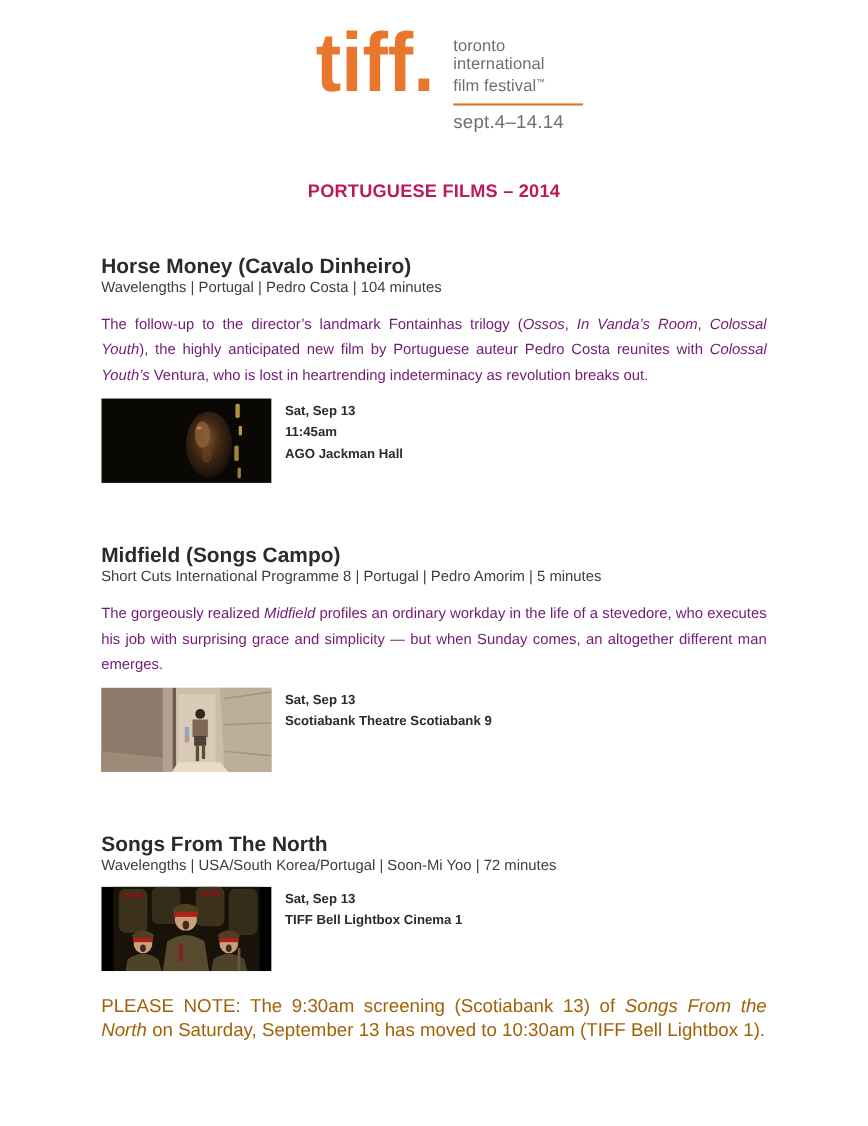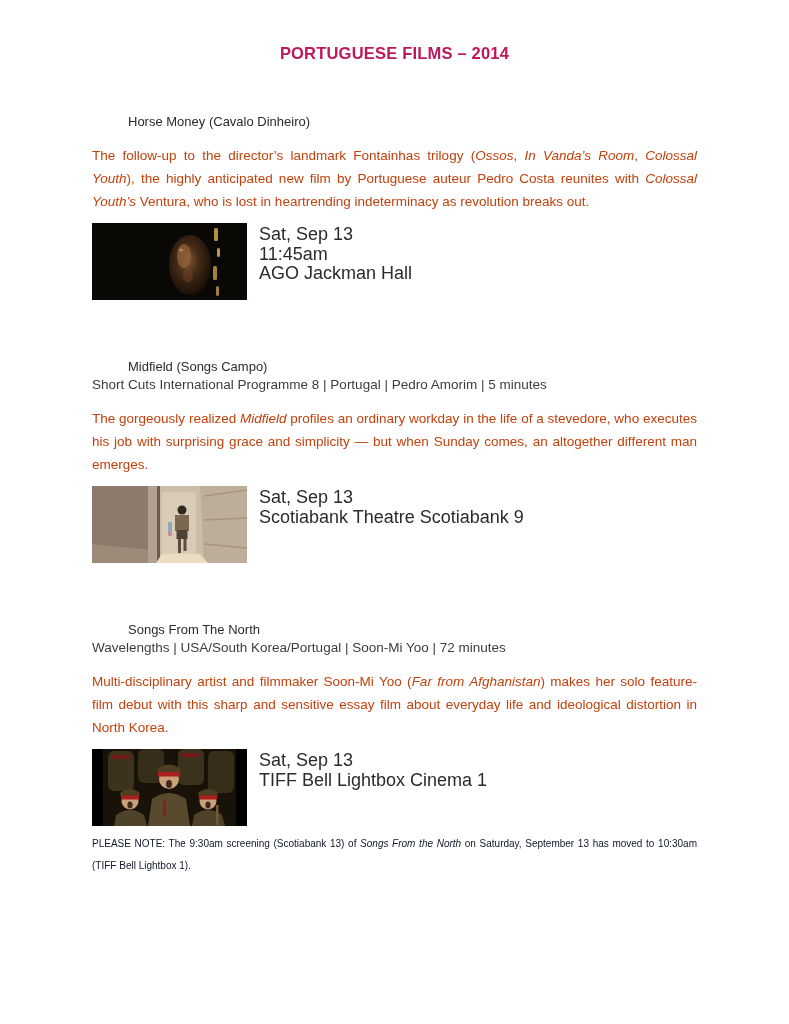--- a/index.html
+++ b/index.html
@@ -31,58 +31,73 @@
   
   .doc-title {
     margin-top: 44px;
     text-align: center;
     font-size: 16.5px; font-weight: bold; color: #be185d; letter-spacing: .2px;
   }
 
   
   .film { margin-top: 50px; }
   .film + .film { margin-top: 58px; }
-  .film-title { font-size: 13px; font-weight: normal; color: #2b2b2b; line-height: 18px; margin-left: 36px; }
+  .film-title { font-size: 19px; font-weight: bold; color: #2b2b2b; line-height: 18px; }
   .film-meta  { font-size: 13.5px; color: #3d3d3d; line-height: 18px; }
   .film-desc  {
     margin-top: 13px;
-    font-size: 13.5px; line-height: 23px; color: #c2410c;
+    font-size: 13.5px; line-height: 23px; color: #701a75;
     text-align: justify;
   }
   .film-desc em { font-style: italic; }
   .film-row { margin-top: 10px; display: flex; align-items: flex-start; gap: 12px; }
   .still {
     width: 155px; height: 77px; flex: 0 0 auto;
     line-height: 0; overflow: hidden;
   }
   .still svg { width: 155px; height: 77px; display: block; }
   .screening { padding-top: 2px; }
   .screening div {
-    font-size: 18px; font-weight: normal; color: #2b2b2b;
+    font-size: 12px; font-weight: bold; color: #2b2b2b;
     line-height: 19.5px; white-space: pre;
   }
 
   
   .note {
-    margin-top: 7px;
-    font-size: 10px; line-height: 22px; color: #0f172a;
+    margin-top: 21px;
+    font-size: 17px; line-height: 22px; color: #a16207;
     text-align: justify;
   }
   .note em { font-style: italic; }
 </style>
 </head>
 <body>
 
 <div class="page">
 
+  <div class="logo-block">
+    <div class="wordmark-wrap">
+      <svg width="112" height="74" viewBox="0 0 112 74" aria-hidden="true">
+        <text x="0" y="57" textLength="108" lengthAdjust="spacingAndGlyphs" font-family="Liberation Sans, DejaVu Sans, sans-serif" font-size="76" font-weight="bold" fill="#e8762c">tiff.</text>
+      </svg>
+    </div>
+    <div class="logo-right">
+      <div class="lg-line">toronto</div>
+      <div class="lg-line">international</div>
+      <div class="lg-line"><span>film festival</span><sup>™</sup></div>
+      <hr class="logo-divider">
+      <div class="logo-dates">sept.4–14.14</div>
+    </div>
+  </div>
 
   <h1 class="doc-title">PORTUGUESE FILMS – 2014</h1>
 
   <section class="film">
     <h2 class="film-title">Horse Money (Cavalo Dinheiro)</h2>
+    <div class="film-meta">Wavelengths | Portugal | Pedro Costa | 104 minutes</div>
     <p class="film-desc"><span>The follow-up to the director’s landmark Fontainhas trilogy (</span><em>Ossos</em><span>, </span><em>In Vanda’s Room</em><span>, </span><em>Colossal Youth</em><span>), the highly anticipated new film by Portuguese auteur Pedro Costa reunites with </span><em>Colossal Youth’s</em><span> Ventura, who is lost in heartrending indeterminacy as revolution breaks out.</span></p>
     <div class="film-row">
       <div class="still">
         <svg viewBox="0 0 155 77" aria-hidden="true">
           <defs>
             <radialGradient id="hmFace" cx="45%" cy="42%" r="62%">
               <stop offset="0%" stop-color="#7d5530"></stop>
               <stop offset="45%" stop-color="#422915"></stop>
               <stop offset="100%" stop-color="#140d06"></stop>
             </radialGradient>
@@ -137,21 +152,20 @@
       <div class="screening">
         <div>Sat, Sep 13</div>
         <div>Scotiabank Theatre Scotiabank 9</div>
       </div>
     </div>
   </section>
 
   <section class="film">
     <h2 class="film-title">Songs From The North</h2>
     <div class="film-meta">Wavelengths | USA/South Korea/Portugal | Soon-Mi Yoo | 72 minutes</div>
-    <p class="film-desc"><span>Multi-disciplinary artist and filmmaker Soon-Mi Yoo (</span><em>Far from Afghanistan</em><span>) makes her solo feature-film debut with this sharp and sensitive essay film about everyday life and ideological distortion in North Korea.</span></p>
     <div class="film-row">
       <div class="still">
         <svg viewBox="0 0 155 77" aria-hidden="true">
           <rect width="155" height="77" fill="#000000"></rect>
           <rect x="11" y="0" width="133" height="77" fill="#181209"></rect>
           <g opacity="0.8">
             <rect x="16" y="2" width="26" height="40" rx="6" fill="#473b22"></rect>
             <rect x="46" y="0" width="26" height="34" rx="6" fill="#3e3420"></rect>
             <rect x="86" y="0" width="26" height="36" rx="6" fill="#473b22"></rect>
             <rect x="116" y="2" width="26" height="42" rx="6" fill="#3e3420"></rect>

